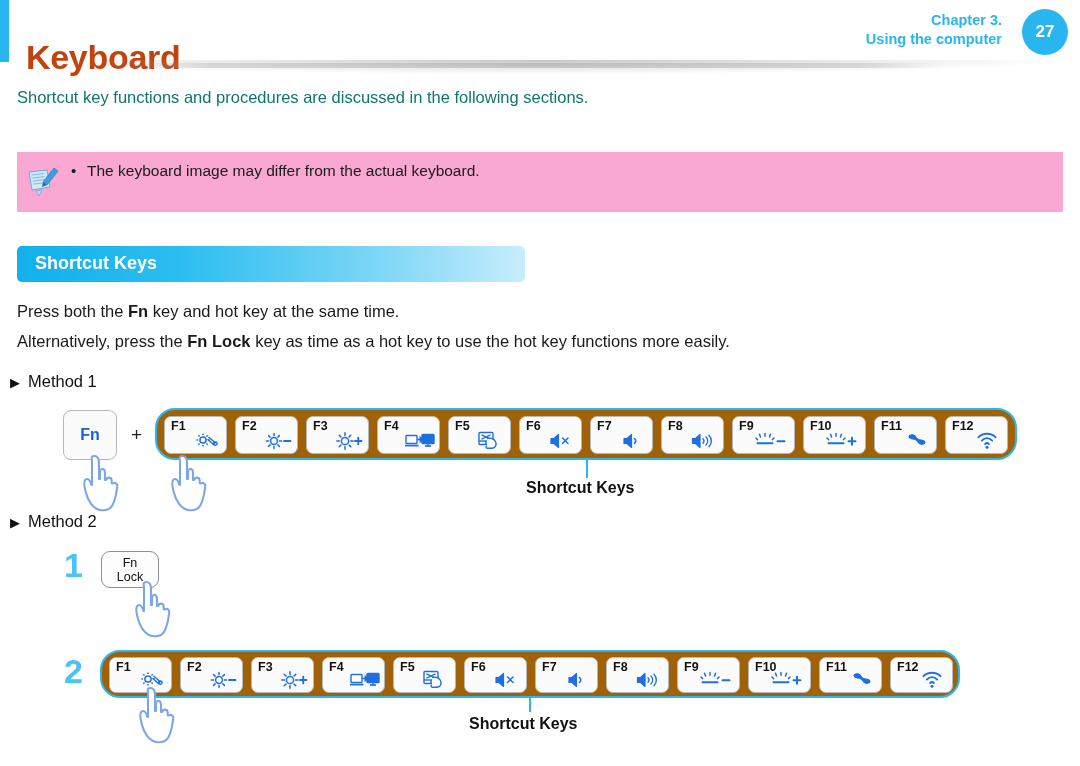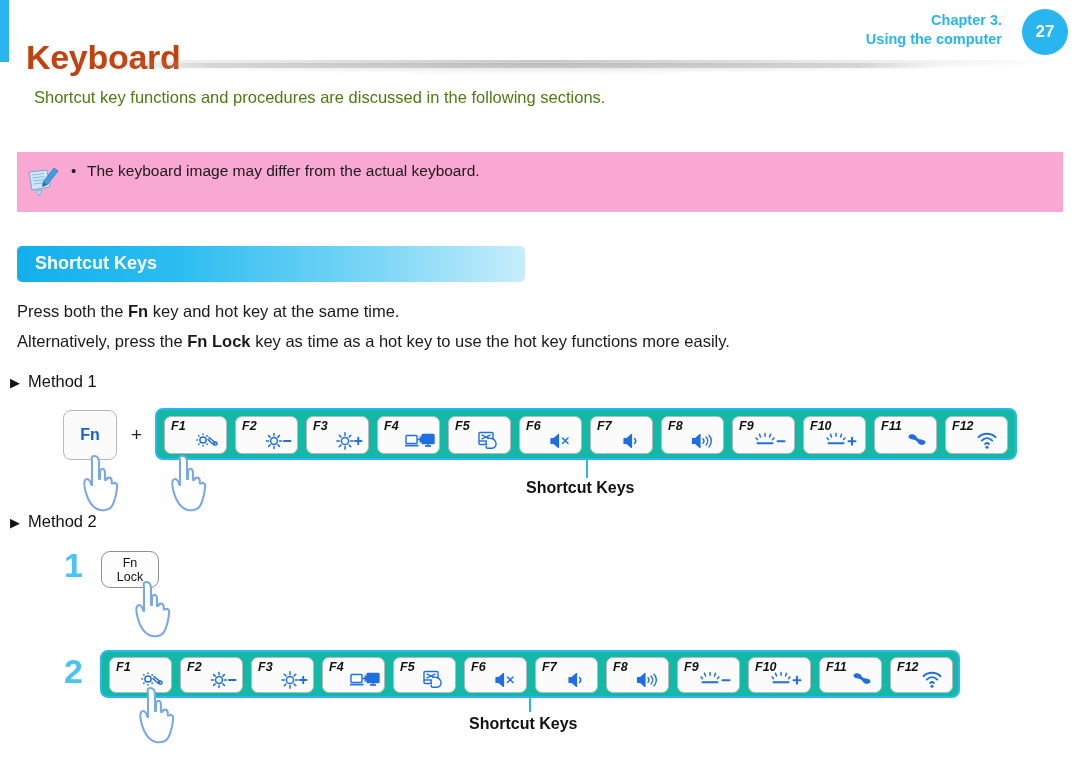--- a/index.html
+++ b/index.html
@@ -79,24 +79,24 @@
     left: 130px;
     top: 63px;
     width: 810px;
     height: 5px;
     background: linear-gradient(to right, rgba(255,255,255,0) 0%, rgba(150,150,150,0.30) 10%, rgba(140,140,140,0.34) 50%, rgba(150,150,150,0.30) 90%, rgba(255,255,255,0) 100%);
   }
 
   
   .intro-text {
     position: absolute;
-    left: 34px;
+    left: 17px;
     top: 88px;
     font-size: 16.5px;
-    color: #4d7c0f;
+    color: #0f766e;
   }
 
   
   .note-box {
     position: absolute;
     left: 17px;
     top: 152px;
     width: 1046px;
     height: 60px;
     background: #f9a8d4;
@@ -252,23 +252,22 @@
     font-size: 12.5px;
     line-height: 14px;
     color: #111111;
   }
 
   
   .kb-box {
     position: absolute;
     box-sizing: border-box;
     border: 2.2px solid #2ab6f0;
-    border-radius: 8px;
-    background: #14b8a6;
-    font-style: italic;
+    border-radius: 20px;
+    background: #a16207;
   }
   .kb-box-1 { left: 155px; top: 408px; width: 862px; height: 52px; }
   .kb-box-2 { left: 100px; top: 650px; width: 860px; height: 48px; }
 
   .kb-keys {
     position: absolute;
     left: 7px;
     top: 6px;
     display: flex;
     gap: 0px;

